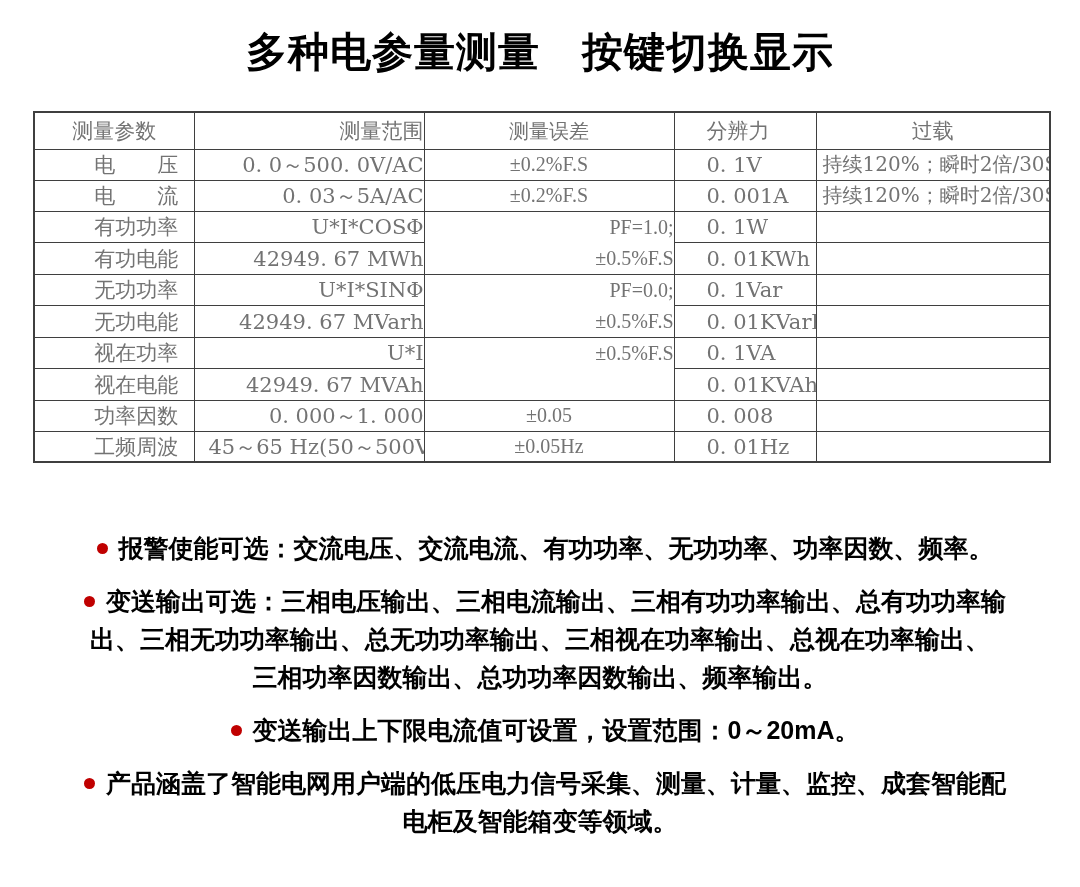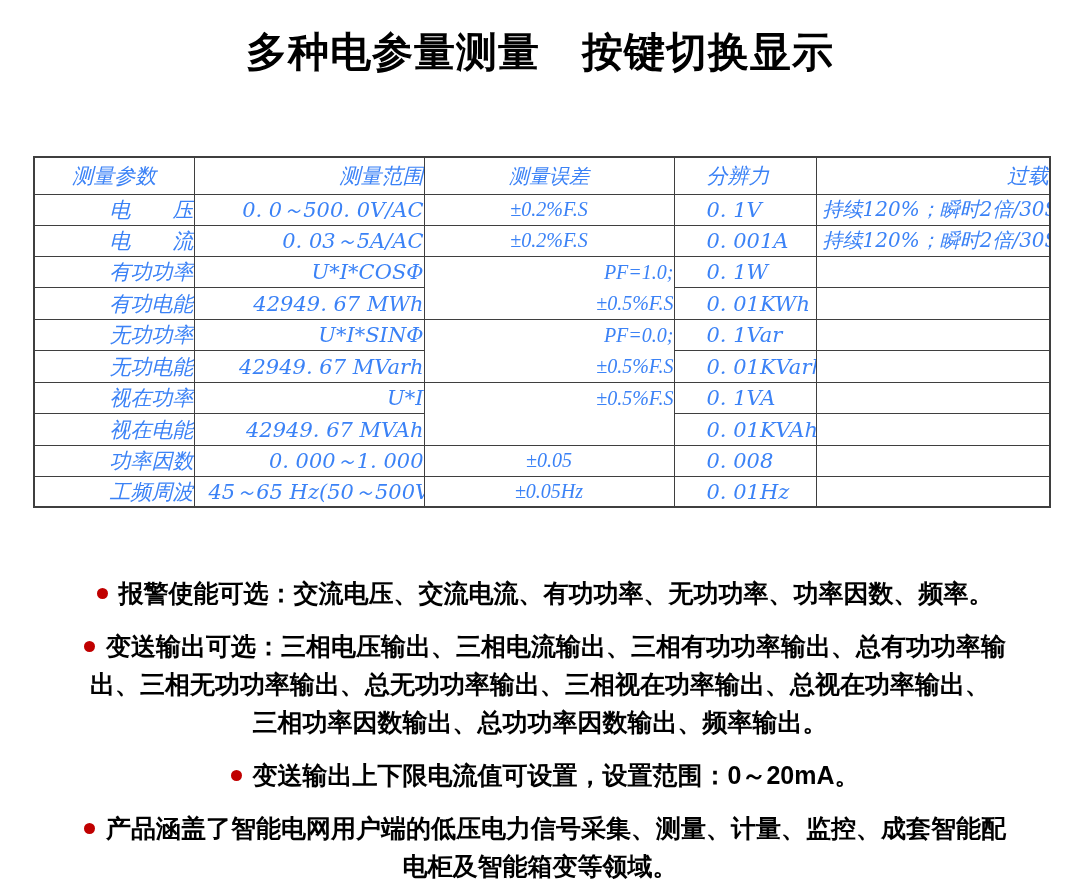--- a/index.html
+++ b/index.html
@@ -19,52 +19,51 @@
     font-size: 41px;
     font-weight: bold;
     letter-spacing: 1px;
     color: #000000;
     line-height: 1.3;
     font-family: "Liberation Sans", sans-serif;
   }
 
   
   .spec-table {
-    margin-top: 77px;
+    margin-top: 32px;
     margin-left: 3px;
     width: 1016px;
     border-collapse: collapse;
     table-layout: fixed;
     font-family: "DejaVu Serif", serif;
-    color: #3b82f6;
+    color: #737373;
     font-size: 21px;
-    font-style: italic;
   }
   .spec-table th, .spec-table td {
     border: 1px solid #3f3f3f;
     height: 31px;
     overflow: hidden;
     white-space: nowrap;
     vertical-align: middle;
     font-weight: normal;
   }
   .spec-table { border: 2px solid #3f3f3f; }
   .spec-table thead th { height: 37px; }
   .col-param   { width: 160px; }
   .col-range   { width: 230px; }
   .col-error   { width: 250px; }
   .col-res     { width: 142px; }
   .col-over    { width: 234px; }
 
   .c-param-h { text-align: center; }
-  .c-param   { text-align: right; padding-left: 44px; }
+  .c-param   { text-align: center; padding-left: 44px; }
   .c-range   { text-align: right; padding-left: 14px; }
   .c-error   { text-align: center; font-family: "Liberation Serif", serif; font-size: 20px; }
   .c-res     { text-align: left; padding-left: 32px; }
-  .c-over-h  { text-align: right; }
+  .c-over-h  { text-align: center; }
   .c-over    { text-align: left; padding-left: 6px; font-size: 20px; }
 
   .merged { vertical-align: top; padding: 0; }
   .merged .mline {
     height: 31px; line-height: 31px;
     text-align: right;
   }
 
   
   .bullets { margin-top: 66px; }

